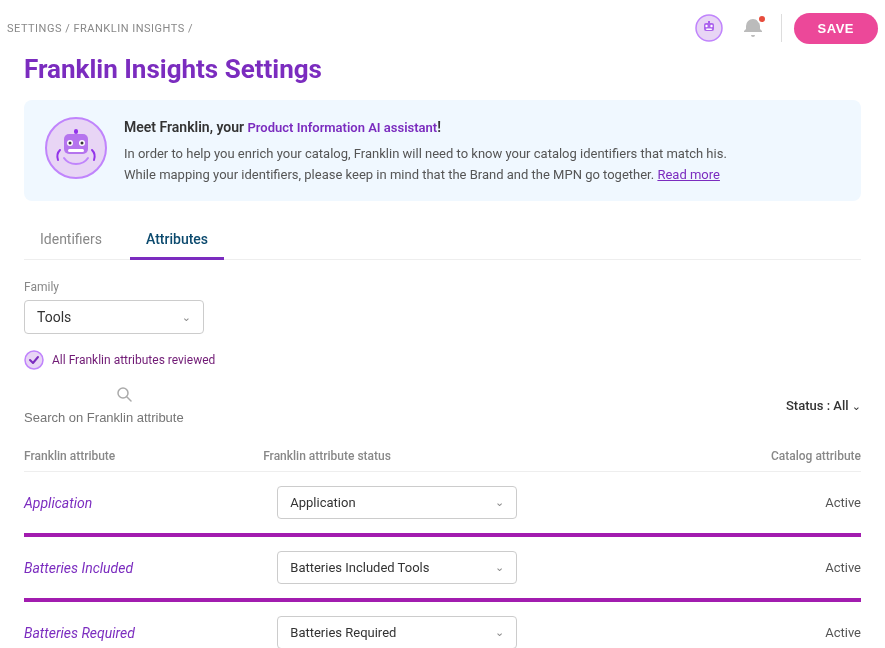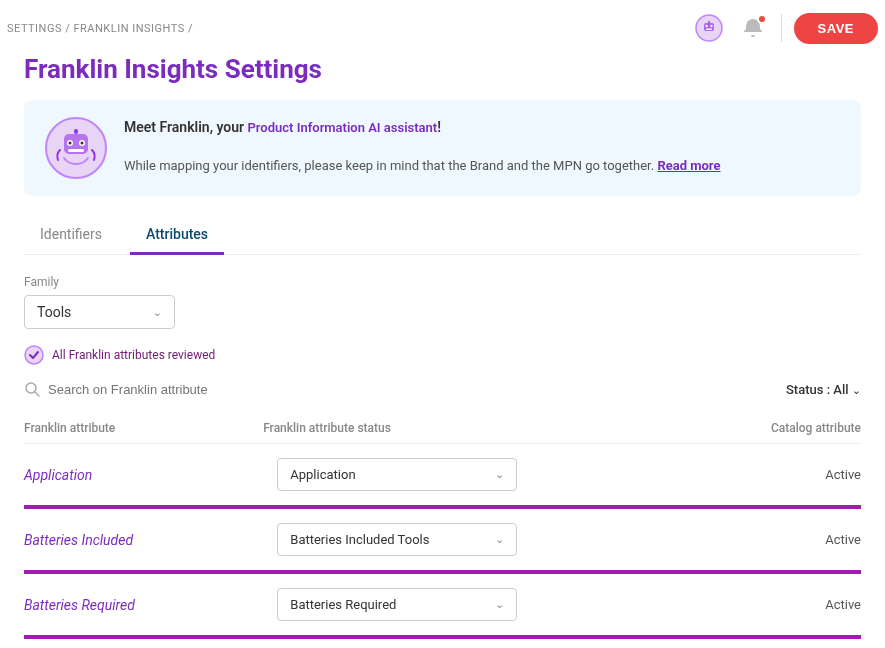--- a/index.html
+++ b/index.html
@@ -55,21 +55,21 @@
       background: #e74c3c;
       border-radius: 50%;
       border: 2px solid #fff;
     }
     .divider-v {
       width: 1px;
       height: 28px;
       background: #ddd;
     }
     .save-btn {
-      background: #ef4444;
+      background: #ec4899;
       color: #fff;
       border: none;
       border-radius: 20px;
       padding: 8px 24px;
       font-size: 13px;
       font-weight: 600;
       cursor: pointer;
       letter-spacing: 0.5px;
     }
     .page-title {
@@ -106,21 +106,20 @@
       font-weight: 600;
     }
     .info-text .highlight {
       color: #7b2cbf;
       font-weight: 600;
     }
     .info-text .read-more {
       color: #7b2cbf;
       text-decoration: underline;
       cursor: pointer;
-      font-weight: bold;
     }
     .tabs {
       display: flex;
       border-bottom: 1px solid #eee;
       margin: 0 24px;
       gap: 12px;
     }
     .tab {
       padding: 10px 16px;
       font-size: 14px;
@@ -145,21 +144,21 @@
       color: #888;
       margin-bottom: 6px;
     }
     .family-select {
       display: flex;
       align-items: center;
       justify-content: space-between;
       border: 1px solid #ccc;
       border-radius: 4px;
       padding: 8px 12px;
-      width: 151px;
+      width: 180px;
       cursor: pointer;
       background: #fff;
       font-size: 14px;
       color: #333;
     }
     .reviewed-note {
       display: flex;
       align-items: center;
       gap: 8px;
       font-size: 12px;
@@ -171,20 +170,21 @@
       align-items: center;
       justify-content: space-between;
       margin-bottom: 16px;
     }
     .search-box {
       display: flex;
       align-items: center;
       gap: 8px;
       color: #aaa;
       font-size: 13px;
+      flex-direction: column;
     }
     .status-filter {
       font-size: 13px;
       color: #555;
     }
     .status-filter span {
       color: #333;
       font-weight: 500;
     }
     .table-header {
@@ -284,23 +284,24 @@
         <circle cx="26" cy="27" r="1.5" fill="#333"></circle>
         <circle cx="38" cy="27" r="1.5" fill="#333"></circle>
         <rect x="24" y="33" width="16" height="3" rx="1.5" fill="white"></rect>
         <rect x="30" y="13" width="4" height="5" rx="2" fill="#9333ea"></rect>
         <path d="M16 34 Q12 38 14 44" stroke="#9333ea" stroke-width="2" fill="none" stroke-linecap="round"></path>
         <path d="M48 34 Q52 38 50 44" stroke="#9333ea" stroke-width="2" fill="none" stroke-linecap="round"></path>
         <path d="M20 42 Q24 48 32 48 Q40 48 44 42" stroke="#c084fc" stroke-width="2" fill="none" stroke-linecap="round"></path>
       </svg>
     </div>
     <div class="info-text">
-      <div style="margin-bottom:17px">
+      <div style="margin-bottom:5px">
         <strong>Meet Franklin, your </strong><span class="highlight">Product Information AI assistant</span><strong>!</strong>
       </div>
+      <div>In order to help you enrich your catalog, Franklin will need to know your catalog identifiers that match his.</div>
       <div>
         <span>While mapping your identifiers, please keep in mind that the Brand and the MPN go together.</span>
         <span> </span><a class="read-more">Read more</a>
       </div>
     </div>
   </div>
 
   <div class="tabs">
     <div class="tab">Identifiers</div>
     <div class="tab active">Attributes</div>

